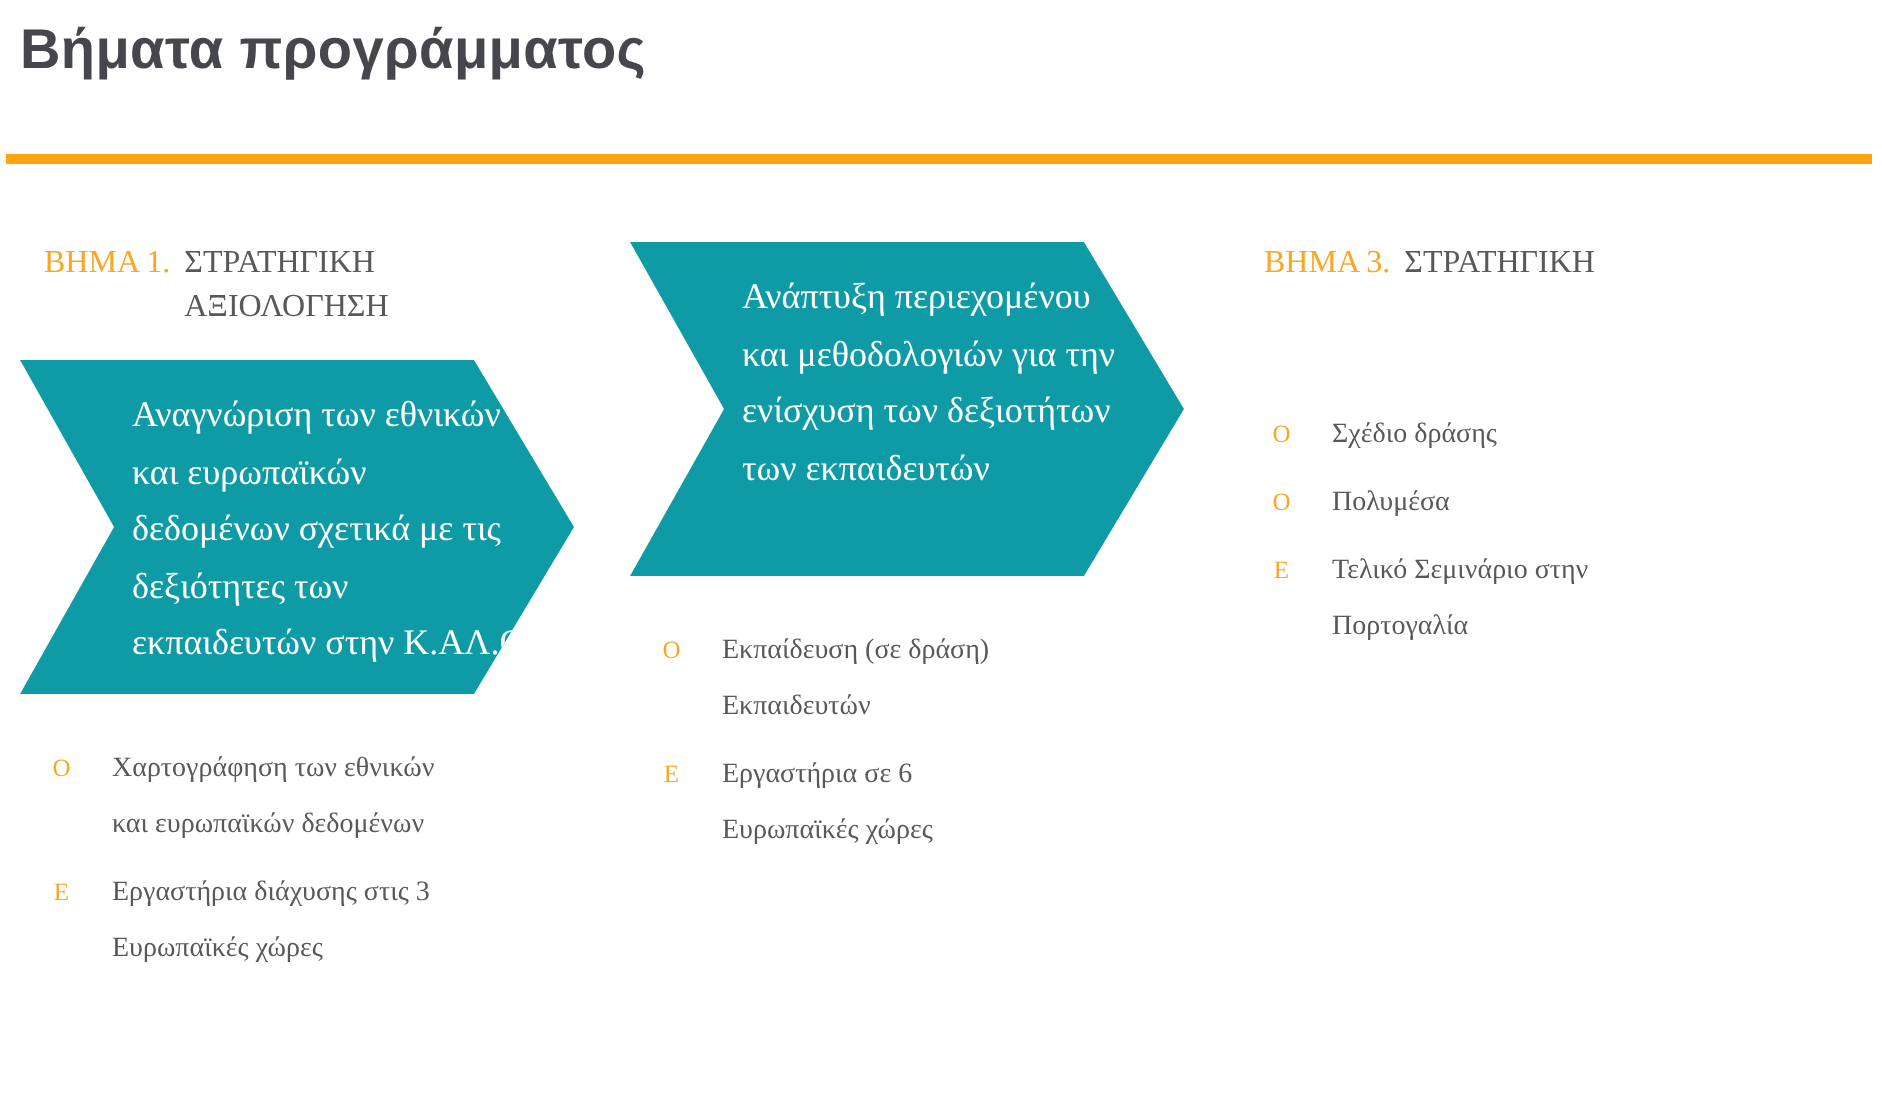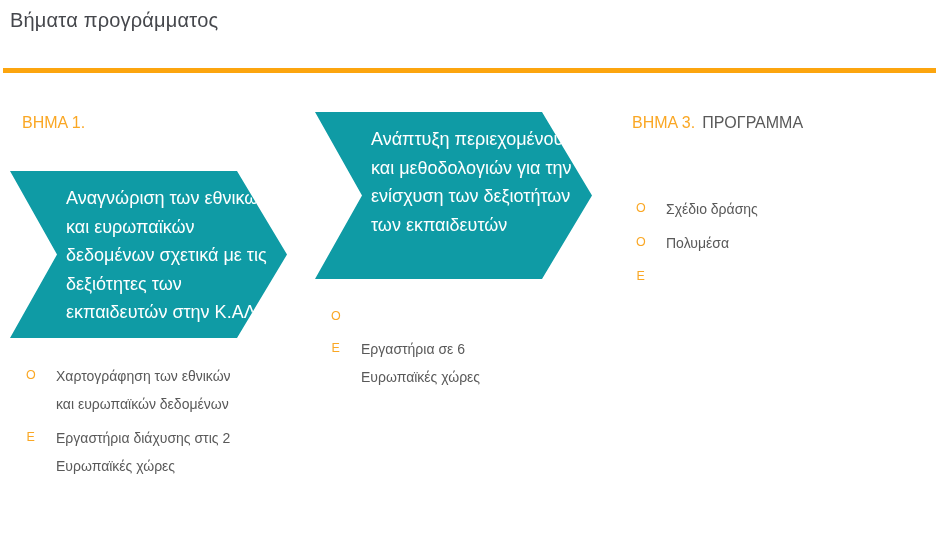--- a/index.html
+++ b/index.html
@@ -9,29 +9,29 @@
     --title-text:#45474C;
     --body-text:#595959;
   }
   *{box-sizing:border-box;}
   html,body{margin:0;padding:0;}
   body{
     width:941px;height:553px;background:#ffffff;overflow:hidden;
     font-family:"Liberation Sans","DejaVu Sans",sans-serif;
   }
   .title{
-    margin:9px 0 0 10px;font-size:20px;font-weight:normal;
+    margin:9px 0 0 10px;font-size:28px;font-weight:bold;
     color:var(--title-text);letter-spacing:.2px;
   }
   .rule{height:5px;background:var(--bar-orange);margin:36px 5px 0 3px;}
   .steps{
     display:grid;grid-template-columns:277px 277px 320px;column-gap:28px;
     margin:39px 0 0 10px;
   }
-  .step{display:flex;flex-direction:column;}
+  .step{display:flex;flex-direction:column;font-family:Liberation Serif, serif;}
   .step-header{
     min-height:59px;padding-left:12px;font-size:16px;line-height:22px;
     display:flex;gap:7px;align-items:flex-start;
   }
   .step-label{color:var(--accent-orange);white-space:nowrap;}
   .step-heading{color:var(--body-text);}
   .arrow{
     height:167px;background:var(--teal);
     clip-path:polygon(0 0, calc(100% - 50px) 0, 100% 50%, calc(100% - 50px) 100%, 0 100%, 47px 50%);
     padding:13px 12px 0 56px;
@@ -55,78 +55,83 @@
 </head>
 <body>
 
 <div class="title">Βήματα προγράμματος</div>
 <div class="rule"></div>
 
 <div class="steps" id="steps-grid">
   <div class="step">
     <div class="step-header">
       <span class="step-label">ΒΗΜΑ 1.</span>
+      <span class="step-heading">ΣΤΡΑΤΗΓΙΚΗ ΑΞΙΟΛΟΓΗΣΗ</span>
     </div>
     <div class="arrow">
       <div class="arrow-text">Αναγνώριση των εθνικών
 και ευρωπαϊκών
 δεδομένων σχετικά με τις
 δεξιότητες των
 εκπαιδευτών στην Κ.ΑΛ.Ο</div>
     </div>
     <div class="list">
   <div class="list-item">
     <span class="marker">O</span>
     <span class="item-text">Χαρτογράφηση των εθνικών
 και ευρωπαϊκών δεδομένων</span>
   </div>
 
   <div class="list-item">
     <span class="marker">E</span>
-    <span class="item-text">Εργαστήρια διάχυσης στις 2
+    <span class="item-text">Εργαστήρια διάχυσης στις 3
 Ευρωπαϊκές χώρες</span>
   </div>
 </div>
   </div>
 
   <div class="step">
     <div class="arrow">
       <div class="arrow-text">Ανάπτυξη περιεχομένου
 και μεθοδολογιών για την
 ενίσχυση των δεξιοτήτων
 των εκπαιδευτών</div>
     </div>
     <div class="list">
   <div class="list-item">
     <span class="marker">O</span>
+    <span class="item-text">Εκπαίδευση (σε δράση)
+Εκπαιδευτών</span>
   </div>
 
 
   <div class="list-item">
     <span class="marker">E</span>
     <span class="item-text">Εργαστήρια σε 6
 Ευρωπαϊκές χώρες</span>
   </div>
 </div>
   </div>
 
   <div class="step">
     <div class="step-header">
       <span class="step-label">ΒΗΜΑ 3.</span>
-      <span class="step-heading">ΠΡΟΓΡΑΜΜΑ</span>
+      <span class="step-heading">ΣΤΡΑΤΗΓΙΚΗ</span>
     </div>
     <div class="list">
   <div class="list-item">
     <span class="marker">O</span>
     <span class="item-text">Σχέδιο δράσης</span>
   </div>
 
   <div class="list-item">
     <span class="marker">O</span>
     <span class="item-text">Πολυμέσα</span>
   </div>
 
   <div class="list-item">
     <span class="marker">E</span>
+    <span class="item-text">Τελικό Σεμινάριο στην
+Πορτογαλία</span>
   </div>
 </div>
   </div>
 </div>
 
 </body></html>

